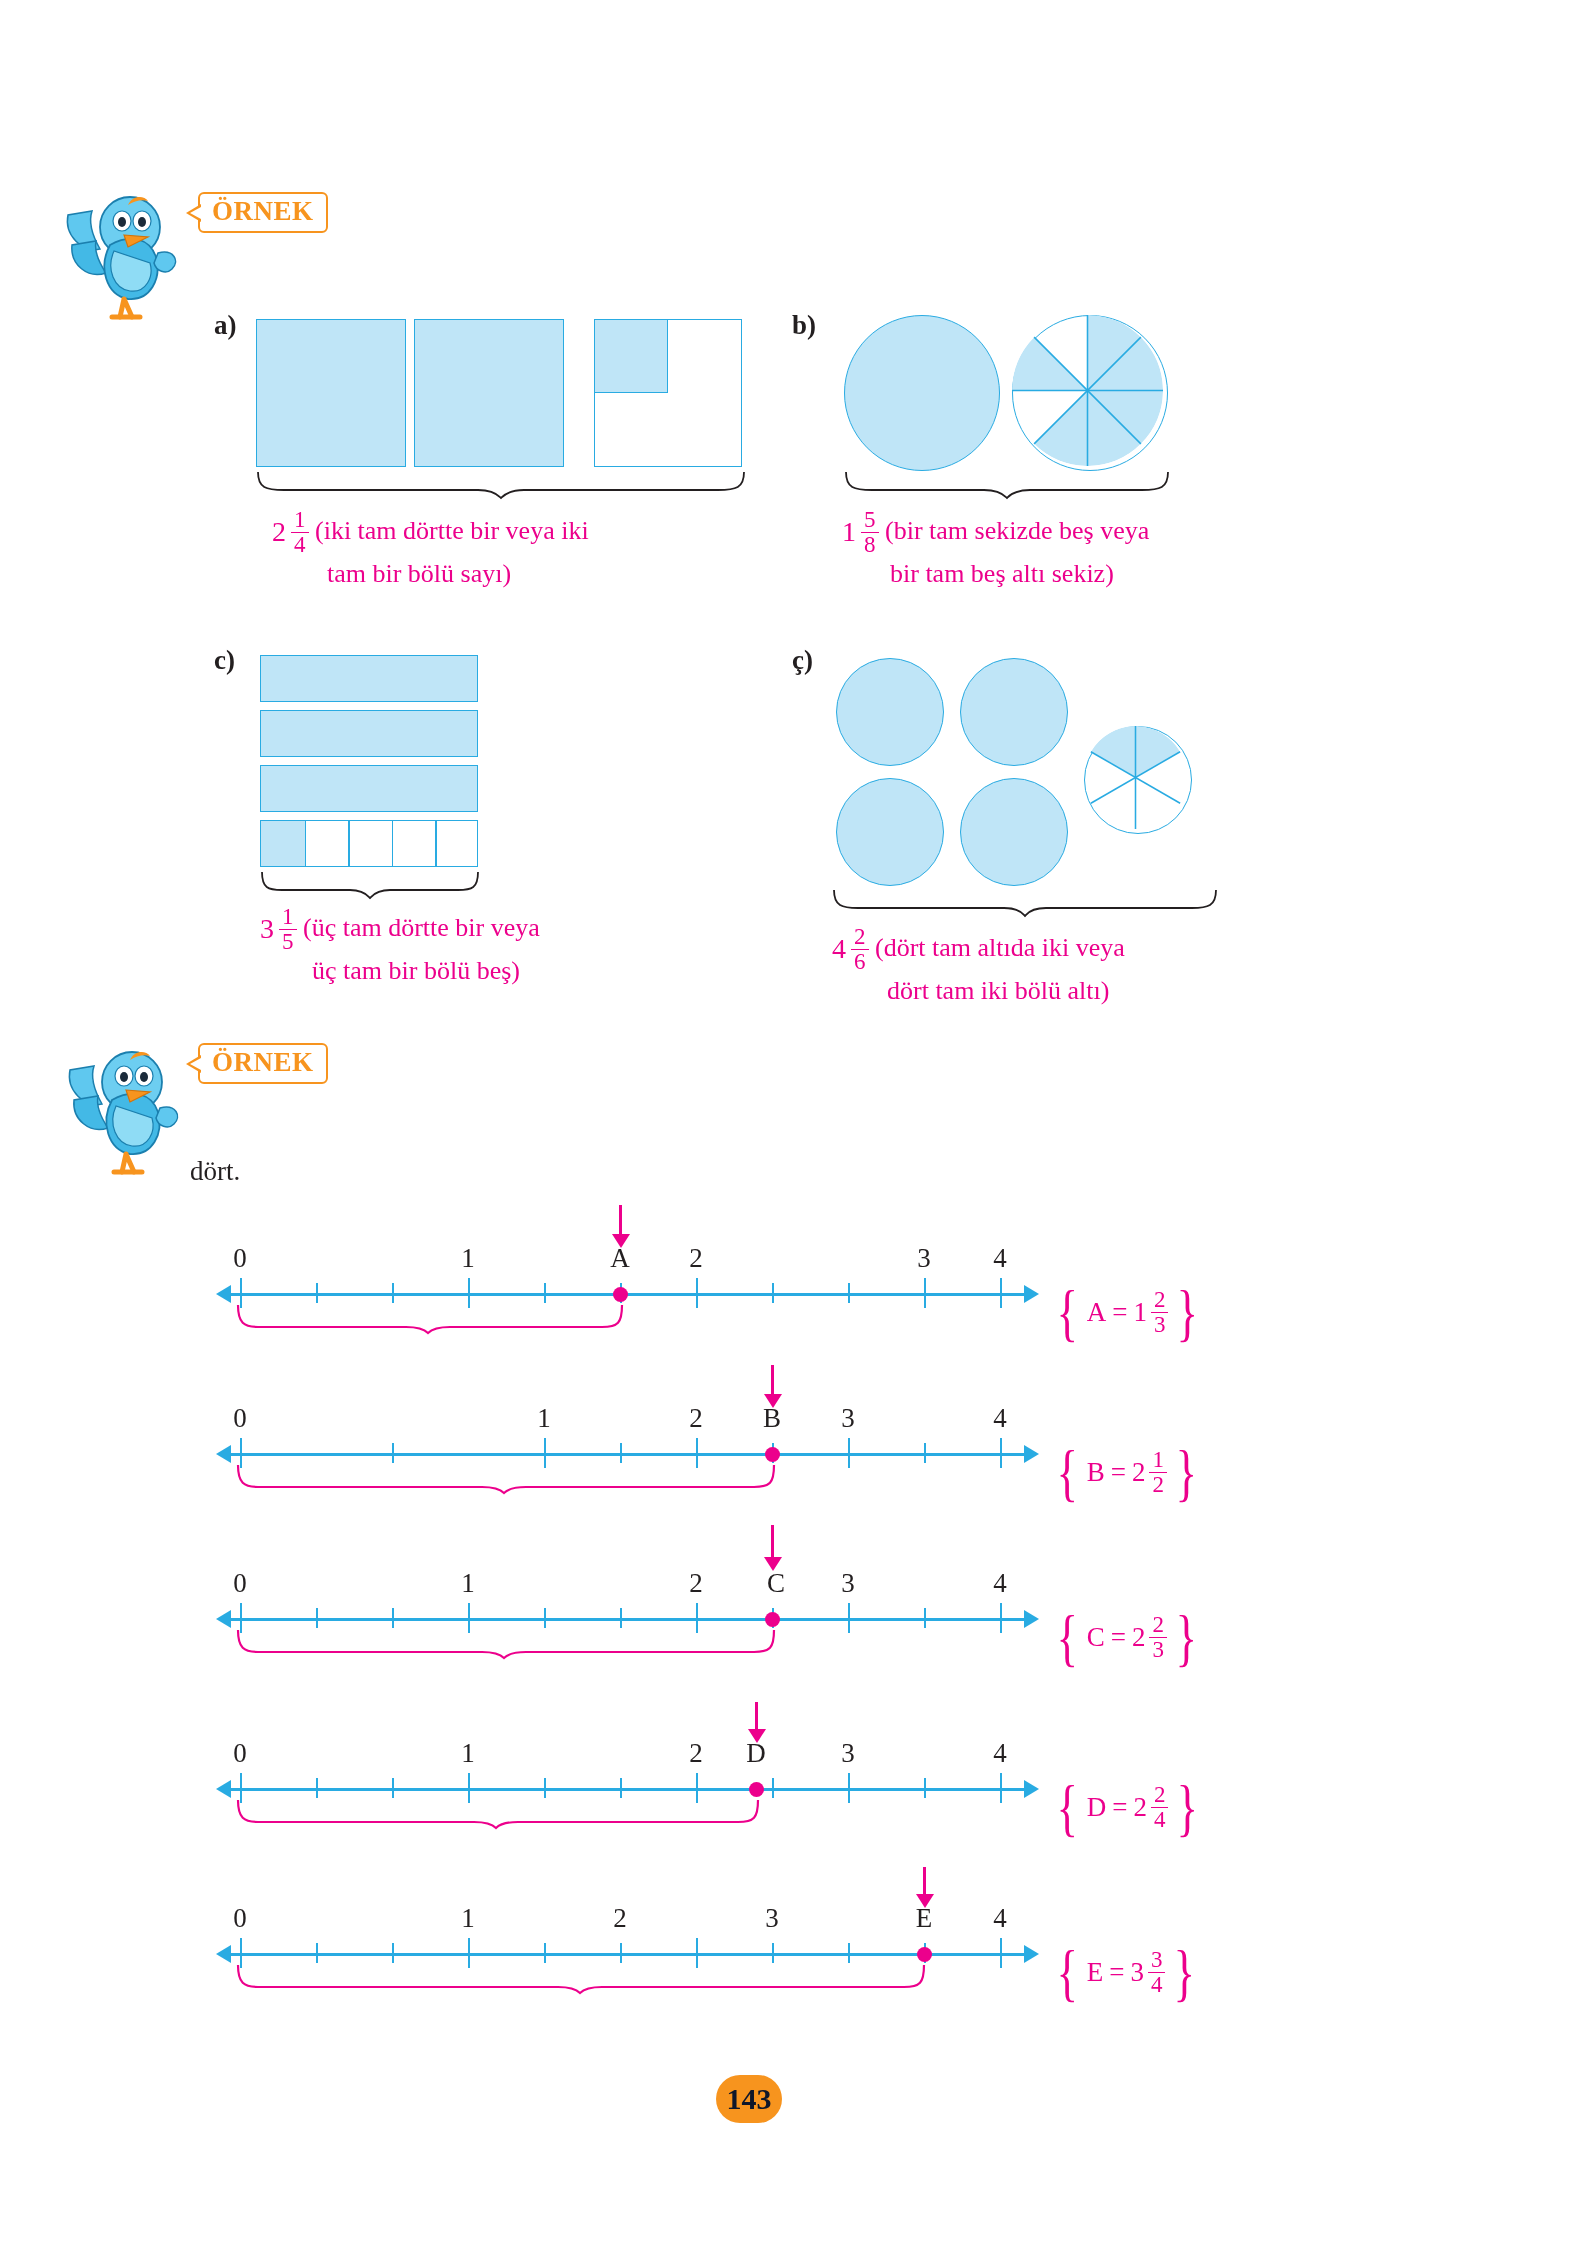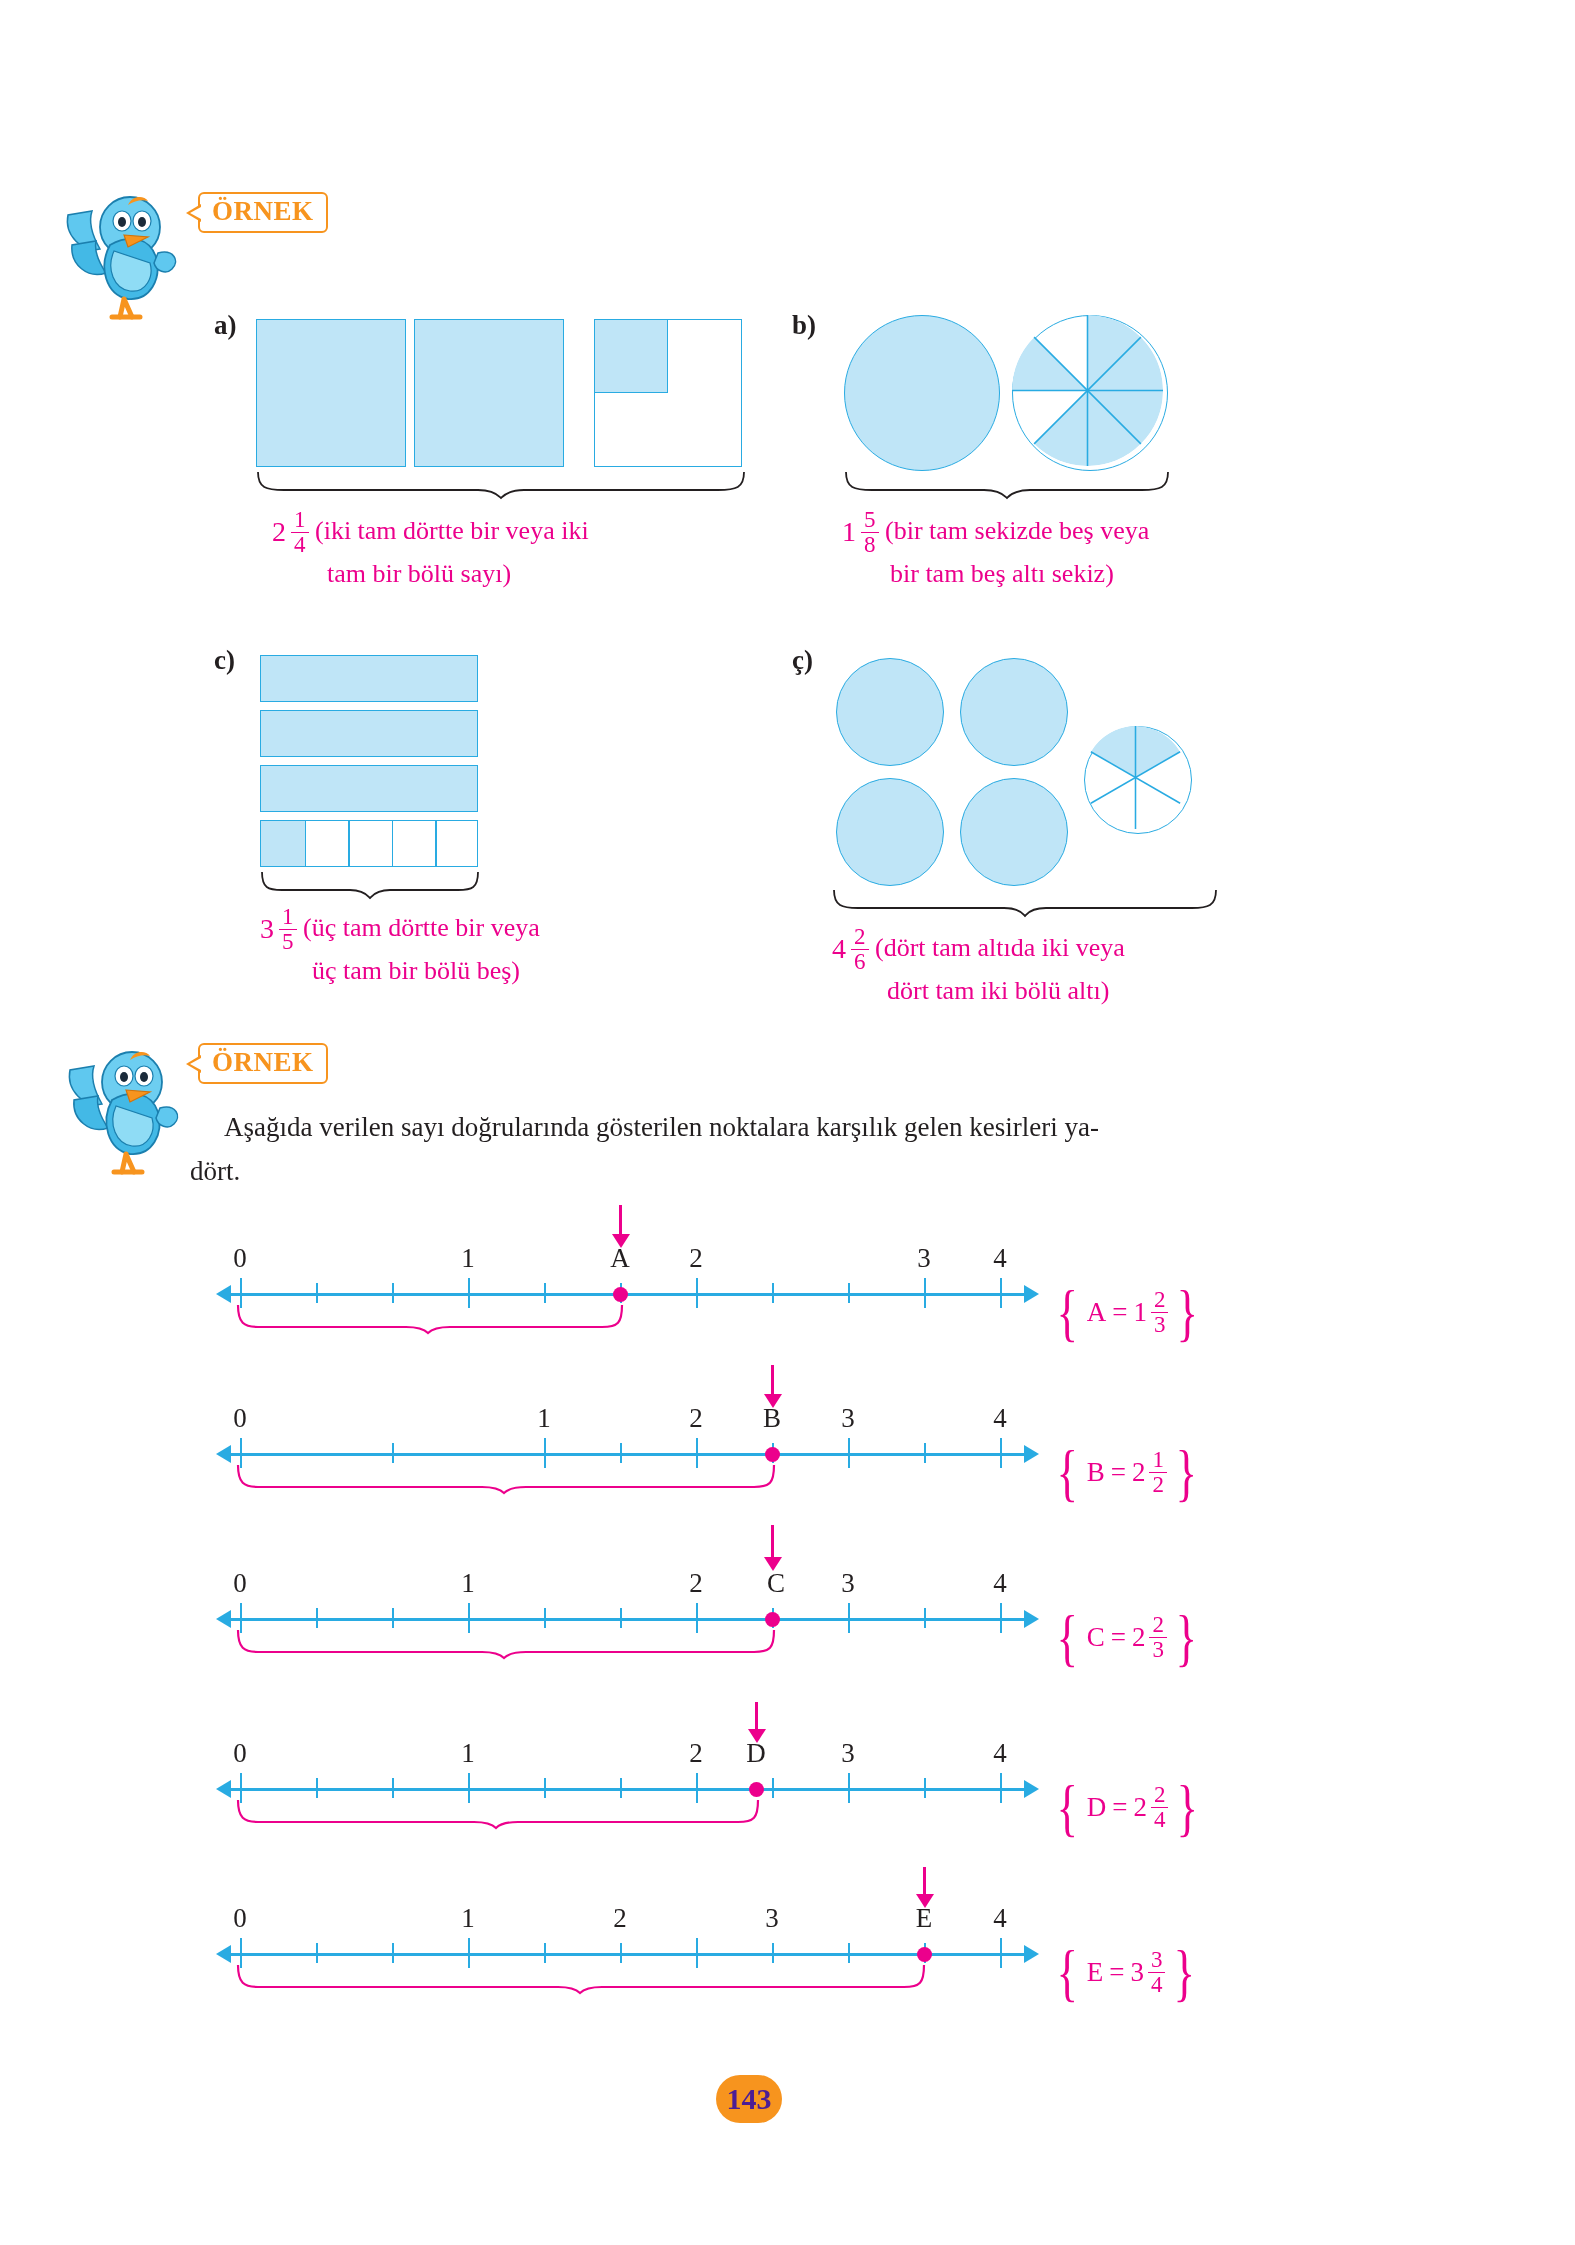--- a/index.html
+++ b/index.html
@@ -210,21 +210,21 @@
 
   
   .pagenum {
     position: absolute;
     left: 714px;
     top: 2075px;
     width: 66px;
     height: 48px;
     background: #f7941e;
     border-radius: 24px;
-    color: #4c1d95;
+    color: #0f172a;
     font-size: 30px;
     font-weight: bold;
     display: flex;
     align-items: center;
     justify-content: center;
   }
 </style>
 </head>
 <body>
 
@@ -403,21 +403,20 @@
       <path d="M62 60 L86 62 L66 72 Z" fill="#f7941e" stroke="#d2730a" stroke-width="1.2"></path>
       <path d="M66 30 C70 20 82 20 86 26 C80 24 72 26 66 30 Z" fill="#f7941e"></path>
       <path d="M62 124 L58 142 M62 124 L70 142" stroke="#f7941e" stroke-width="5" stroke-linecap="round"></path>
       <path d="M50 142 L66 142 M62 142 L78 142" stroke="#f7941e" stroke-width="5" stroke-linecap="round"></path>
       <path d="M96 78 C112 74 118 86 110 94 C104 100 94 96 92 88 Z" fill="#5fc8ef" stroke="#1b7fae" stroke-width="1.5"></path>
     </svg>
   </div>
 
   <div class="ornek" style="left:196px; top:1043px;">ÖRNEK</div>
 
-  <div class="intro" style="left:222px; top:1108px;">Aşağıda verilen sayı doğrularında gösterilen noktalara karşılık gelen kesirleri ya-</div>
   <div class="intro" style="left:188px; top:1152px;">dört.</div>
 
   <div class="nlwrap" style="left:210px; top:1245px; width:830px; height:115px;">
     <div class="nl-axis" style="left:16px; top:48px; width:806px;"></div>
     <div class="arrowhead-l" style="left:4px; top:40px;"></div>
     <div class="arrowhead-r" style="left:812px; top:40px;"></div>
 
     <div class="nl-tick" style="left:28px; top:33px; height:30px;"></div>
     <div class="nl-tick" style="left:104px; top:38px; height:20px;"></div>
     <div class="nl-tick" style="left:180px; top:38px; height:20px;"></div>

